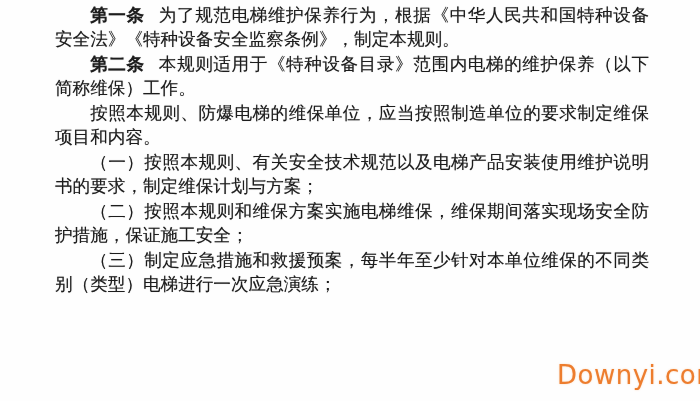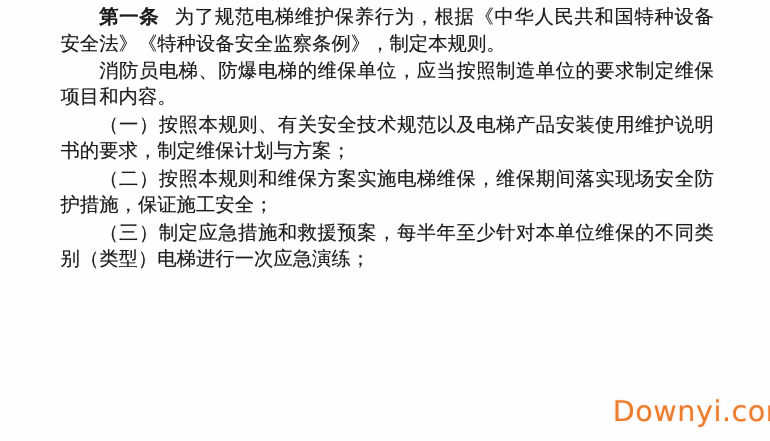--- a/index.html
+++ b/index.html
@@ -46,19 +46,20 @@
     white-space: nowrap;
     text-shadow: 0 0 2px rgba(240, 140, 60, 0.35);
   }
 </style>
 </head>
 <body>
 
 <div class="page" style="background: rgb(254, 254, 254);">
   <div class="text-block" style="color: rgb(29, 29, 29);">
       <p><span class="article-label">第一条</span>为了规范电梯维护保养行为，根据《中华人民共和国特种设备安全法》《特种设备安全监察条例》，制定本规则。</p>
-      <p>消防员电梯、防爆电梯的维保单位，应当按照制造单位的要求制定维保项目和内容。</p>
+      <p><span class="article-label">第二条</span>本规则适用于《特种设备目录》范围内电梯的维护保养（以下简称维保）工作。</p>
+      <p>按照本规则、防爆电梯的维保单位，应当按照制造单位的要求制定维保项目和内容。</p>
       <p>（一）按照本规则、有关安全技术规范以及电梯产品安装使用维护说明书的要求，制定维保计划与方案；</p>
       <p>（二）按照本规则和维保方案实施电梯维保，维保期间落实现场安全防护措施，保证施工安全；</p>
       <p>（三）制定应急措施和救援预案，每半年至少针对本单位维保的不同类别（类型）电梯进行一次应急演练；</p>
     </div>
   <div class="watermark" style="color: rgb(237, 125, 46);">Downyi.com</div>
 </div>
 
 </body></html>

